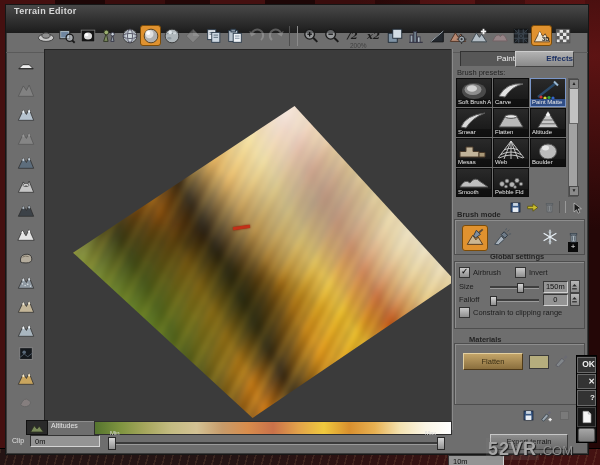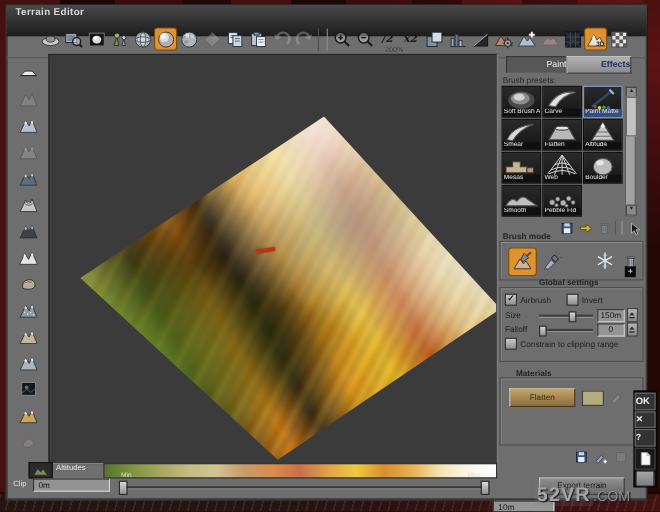--- a/index.html
+++ b/index.html
@@ -115,21 +115,21 @@
   .valbox{position:absolute;top:2px;height:12px;background:#949494;border-top:1px solid #333;border-left:1px solid #333;
     border-bottom:1px solid #d4d4d4;border-right:1px solid #d4d4d4;font-size:7.5px;color:#111;line-height:12px;padding-left:4px;box-sizing:border-box;}
   #clip-min{left:24px;width:70px;} #clip-max{left:442px;width:56px;margin-top:20px;}
   #export-btn{position:absolute;left:484px;top:1px;width:76px;height:14px;background:linear-gradient(#8e8e8e,#6a6a6a);
     border:1px solid #3c3c3c;border-top-color:#c6c6c6;border-left-color:#c6c6c6;
     font-size:7.5px;color:#141414;text-align:center;line-height:14px;}
   
   #dialog-col{position:absolute;left:576px;top:355px;width:21px;height:88px;background:#121212;border:1px solid #000;
     display:flex;flex-direction:column;align-items:center;gap:1px;padding-top:1px;box-sizing:border-box;z-index:5;}
   .dbtn{width:17px;height:14px;background:#333;border:1px solid #6a6a6a;color:#f0f0f0;font-size:8px;font-weight:bold;
-    text-align:left;line-height:13px;}
+    text-align:right;line-height:13px;}
   #ok-btn{height:15px;font-size:8.5px;}
   #doc-btn{width:17px;height:19px;background:#1a1a1a;border:1px solid #444;display:flex;align-items:center;justify-content:center;}
   #blank-btn{width:15px;height:13px;background:linear-gradient(#a6a6a6,#7e7e7e);border:1px solid #555;border-radius:2px;}
   
   #watermark{position:absolute;left:486px;top:438px;z-index:9;display:flex;align-items:baseline;}
   #wm-main{font-size:18px;font-weight:bold;color:#a6a6a6;letter-spacing:1px;background:rgba(130,130,130,.16);
     padding:0 2px;text-shadow:1px 1px 1px #1a1a1a;line-height:22px;}
   #wm-suffix{font-size:13px;color:#8c8c8c;text-shadow:1px 1px 1px #1a1a1a;}
 </style>
 </head>

